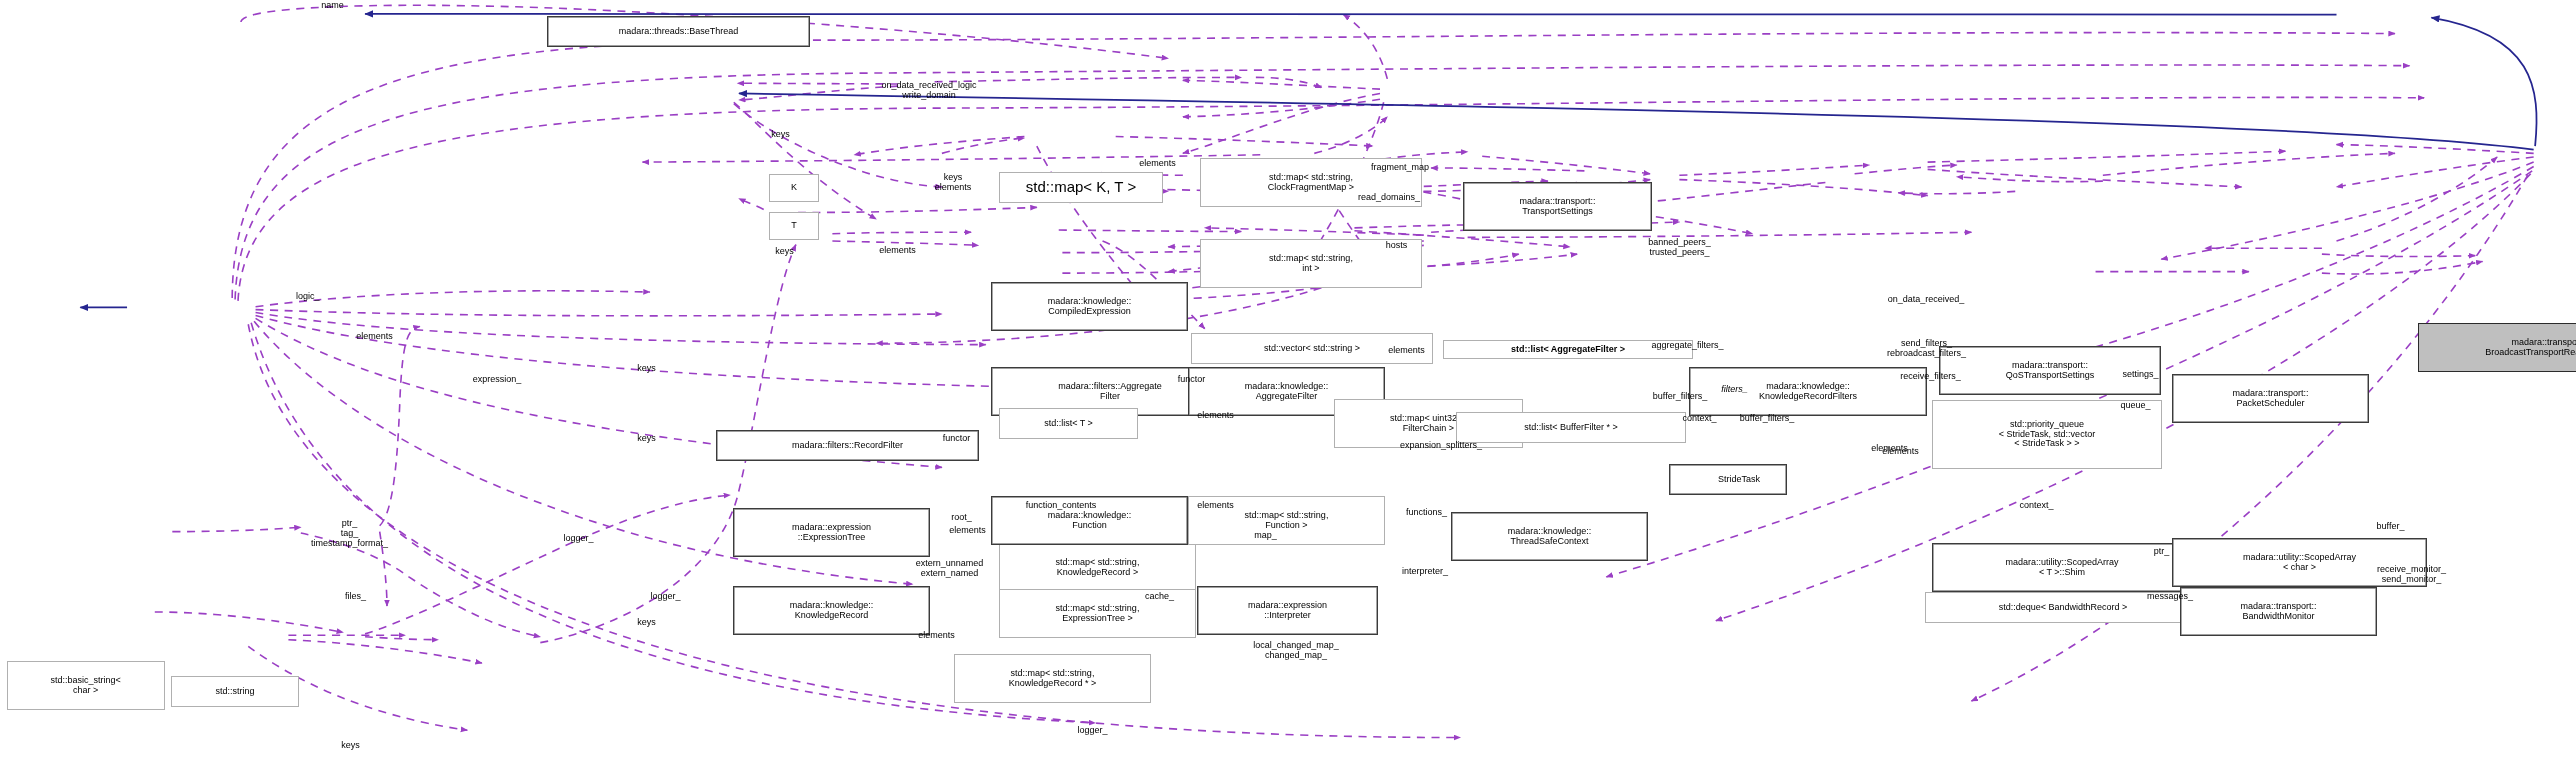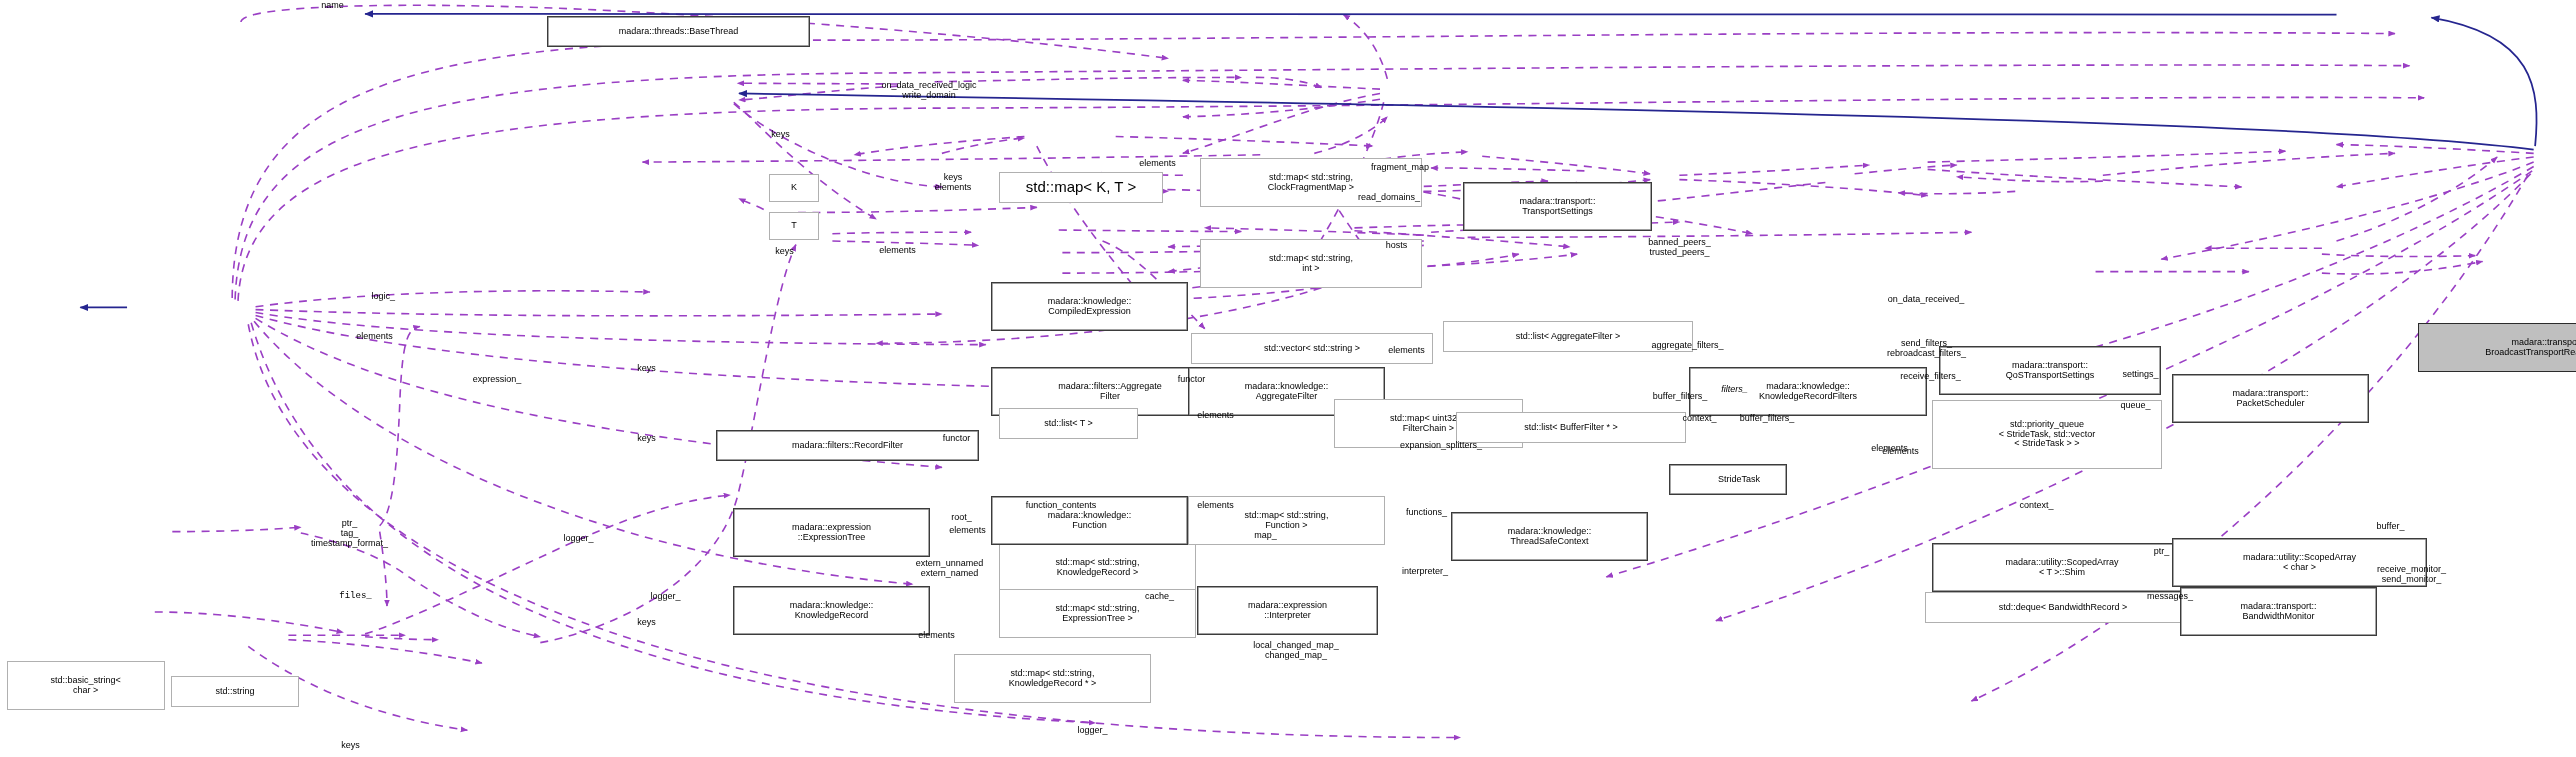--- a/index.html
+++ b/index.html
@@ -236,21 +236,21 @@
       <div class="node strong" style="left: 1188px; top: 367px; width: 197px; height: 49px; font-size: 9px;">madara::knowledge::
 AggregateFilter</div>
       <div class="node plain" style="left: 1334px; top: 399px; width: 189px; height: 49px; font-size: 9px;">std::map&lt; uint32_t,
 FilterChain &gt;</div>
       <div class="node strong" style="left: 991px; top: 496px; width: 197px; height: 49px; font-size: 9px;">madara::knowledge::
 Function</div>
       <div class="node plain" style="left: 1188px; top: 496px; width: 197px; height: 49px; font-size: 9px;">std::map&lt; std::string,
 Function &gt;</div>
       <div class="node strong" style="left: 1197px; top: 586px; width: 181px; height: 49px; font-size: 9px;">madara::expression
 ::Interpreter</div>
-      <div class="node plain" style="left: 1443px; top: 321px; width: 250px; height: 31px; font-size: 9px;">std::list&lt; AggregateFilter &gt;</div>
+      <div class="node plain" style="left: 1443px; top: 340px; width: 250px; height: 19px; font-size: 9px; font-weight: bold;">std::list&lt; AggregateFilter &gt;</div>
       <div class="node plain" style="left: 1456px; top: 412px; width: 230px; height: 31px; font-size: 9px;">std::list&lt; BufferFilter * &gt;</div>
       <div class="node strong" style="left: 1669px; top: 464px; width: 118px; height: 31px; font-size: 9px; padding-left: 24px;">StrideTask</div>
       <div class="node strong" style="left: 1463px; top: 182px; width: 189px; height: 49px; font-size: 9px;">madara::transport::
 TransportSettings</div>
       <div class="node strong" style="left: 1689px; top: 367px; width: 238px; height: 49px; font-size: 9px;">madara::knowledge::
 KnowledgeRecordFilters</div>
       <div class="node strong" style="left: 1451px; top: 512px; width: 197px; height: 49px; font-size: 9px;">madara::knowledge::
 ThreadSafeContext</div>
       <div class="node strong" style="left: 1939px; top: 346px; width: 222px; height: 49px; font-size: 9px;">madara::transport::
 QoSTransportSettings</div>
@@ -278,21 +278,21 @@
       <div class="edge-label" style="left: 871px; top: 172px; width: 164px; text-align: center; font-size: 9px;">keys
 elements</div>
       <div class="edge-label" style="left: 1092px; top: 158px; width: 131px; text-align: center; font-size: 9px;">elements</div>
       <div class="edge-label" style="left: 1318px; top: 162px; width: 164px; text-align: center; font-size: 9px;">fragment_map</div>
       <div class="edge-label" style="left: 1303px; top: 192px; width: 172px; text-align: center; font-size: 9px;">read_domains_</div>
       <div class="edge-label" style="left: 735px; top: 246px; width: 99px; text-align: center; font-size: 9px;">keys</div>
       <div class="edge-label" style="left: 832px; top: 245px; width: 131px; text-align: center; font-size: 9px;">elements</div>
       <div class="edge-label" style="left: 1347px; top: 240px; width: 99px; text-align: center; font-size: 9px;">hosts</div>
       <div class="edge-label" style="left: 1589px; top: 237px; width: 181px; text-align: center; font-size: 9px;">banned_peers_
 trusted_peers_</div>
-      <div class="edge-label" style="left: 296px; top: 291px; width: 99px; text-align: right; font-size: 9px;">logic_</div>
+      <div class="edge-label" style="left: 296px; top: 291px; width: 99px; text-align: left; font-size: 9px;">logic_</div>
       <div class="edge-label" style="left: 1819px; top: 294px; width: 214px; text-align: center; font-size: 9px;">on_data_received_</div>
       <div class="edge-label" style="left: 309px; top: 331px; width: 131px; text-align: center; font-size: 9px;">elements</div>
       <div class="edge-label" style="left: 1341px; top: 345px; width: 131px; text-align: center; font-size: 9px;">elements</div>
       <div class="edge-label" style="left: 1585px; top: 340px; width: 205px; text-align: center; font-size: 9px;">aggregate_filters_</div>
       <div class="edge-label" style="left: 1134px; top: 374px; width: 115px; text-align: center; font-size: 9px;">functor</div>
       <div class="edge-label" style="left: 597px; top: 363px; width: 99px; text-align: center; font-size: 9px;">keys</div>
       <div class="edge-label" style="left: 419px; top: 374px; width: 156px; text-align: center; font-size: 9px;">expression_</div>
       <div class="edge-label" style="left: 1677px; top: 384px; width: 115px; text-align: center; font-size: 9px; font-style: italic;">filters_</div>
       <div class="edge-label" style="left: 1594px; top: 391px; width: 172px; text-align: center; font-size: 9px;">buffer_filters_</div>
       <div class="edge-label" style="left: 2075px; top: 369px; width: 131px; text-align: center; font-size: 9px;">settings_</div>
@@ -320,21 +320,21 @@
       <div class="edge-label" style="left: 1216px; top: 530px; width: 99px; text-align: center; font-size: 9px;">map_</div>
       <div class="edge-label" style="left: 1824px; top: 443px; width: 131px; text-align: center; font-size: 9px;">elements</div>
       <div class="edge-label" style="left: 2120px; top: 546px; width: 83px; text-align: center; font-size: 9px;">ptr_</div>
       <div class="edge-label" style="left: 2333px; top: 521px; width: 115px; text-align: center; font-size: 9px;">buffer_</div>
       <div class="edge-label" style="left: 851px; top: 558px; width: 197px; text-align: center; font-size: 9px;">extern_unnamed
 extern_named</div>
       <div class="edge-label" style="left: 1145px; top: 591px; width: 115px; text-align: left; font-size: 9px;">cache_</div>
       <div class="edge-label" style="left: 1351px; top: 566px; width: 148px; text-align: center; font-size: 9px;">interpreter_</div>
       <div class="edge-label" style="left: 2313px; top: 564px; width: 197px; text-align: center; font-size: 9px;">receive_monitor_
 send_monitor_</div>
-      <div class="edge-label" style="left: 306px; top: 591px; width: 99px; text-align: center; font-size: 9px; font-family: Liberation Mono, monospace;">files_</div>
+      <div class="edge-label" style="left: 306px; top: 591px; width: 99px; text-align: center; font-size: 9px;">files_</div>
       <div class="edge-label" style="left: 608px; top: 591px; width: 115px; text-align: center; font-size: 9px;">logger_</div>
       <div class="edge-label" style="left: 2096px; top: 591px; width: 148px; text-align: center; font-size: 9px;">messages_</div>
       <div class="edge-label" style="left: 597px; top: 617px; width: 99px; text-align: center; font-size: 9px;">keys</div>
       <div class="edge-label" style="left: 871px; top: 630px; width: 131px; text-align: center; font-size: 9px;">elements</div>
       <div class="edge-label" style="left: 1181px; top: 640px; width: 230px; text-align: center; font-size: 9px;">local_changed_map_
 changed_map_</div>
       <div class="edge-label" style="left: 1035px; top: 725px; width: 115px; text-align: center; font-size: 9px;">logger_</div>
       <div class="edge-label" style="left: 301px; top: 740px; width: 99px; text-align: center; font-size: 9px;">keys</div>
     </div>
 

